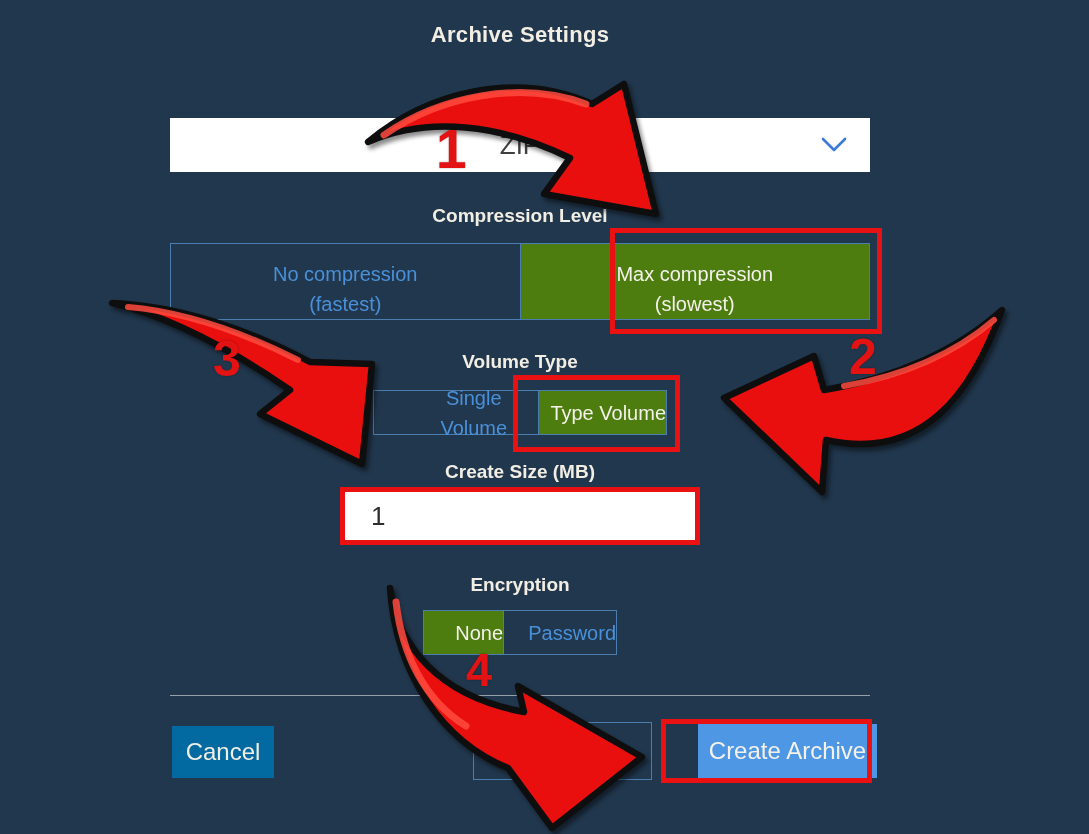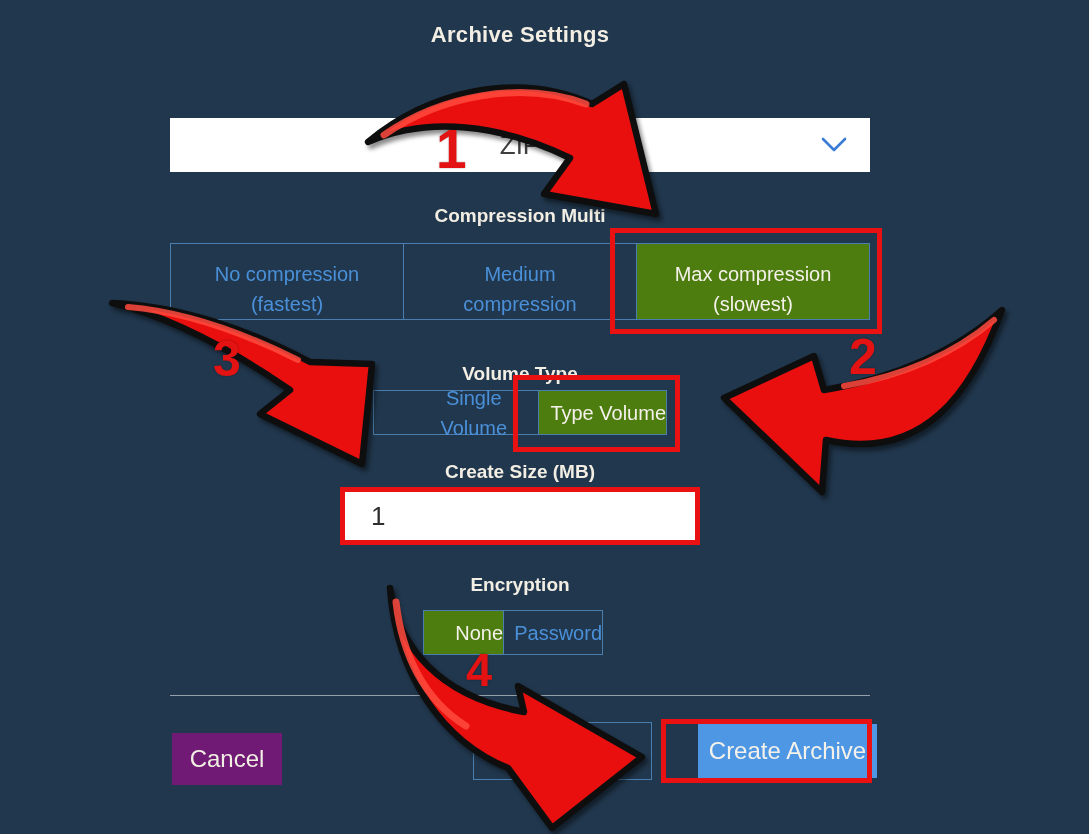--- a/index.html
+++ b/index.html
@@ -32,36 +32,36 @@
   .segmented .seg{
     display:flex;flex-direction:column;align-items:center;justify-content:flex-end;
     color:#4a90d9;font-size:20px;line-height:1.5;text-align:center;cursor:pointer;
     border-left:1px solid #4a7eae;box-sizing:border-box;flex:1;
   }
   .segmented .seg:first-child{border-left:none;}
   .segmented .seg.selected{background:#4d7c0f;color:#f4f1ea;}
   .compression-group{left:170px;top:243px;width:700px;height:77px;}
   .volume-type-group{left:373px;top:390px;width:294px;height:45px;padding-left:36px;}
   .volume-type-group .seg,.encryption-group .seg{flex-direction:row;}
-  .encryption-group{left:423px;top:610px;width:180px;height:45px;}
+  .encryption-group{left:423px;top:610px;width:194px;height:45px;}
   .encryption-group .seg.w-none{flex:0 0 79px;}
   .encryption-group .seg.w-pass{flex:1;}
   
   .volume-size-input{
     left:345px;top:492px;width:350px;height:48px;border:none;outline:none;
     background:#ffffff;font-family:"Liberation Sans",sans-serif;
     font-size:26px;color:#2e2e2e;padding:0 0 0 26px;box-sizing:border-box;
   }
   
   .footer-divider{left:170px;top:695px;width:700px;height:1px;background:#96a0aa;}
   .btn{
     display:flex;align-items:center;justify-content:center;cursor:pointer;
     font-size:24px;box-sizing:border-box;
   }
-  .cancel-btn{left:172px;top:726px;width:110px;height:52px;background:#701a75;color:#f2eee4;margin-top:7px;}
+  .cancel-btn{left:172px;top:726px;width:102px;height:52px;background:#0369a1;color:#f2eee4;}
   .obscured-btn{
     left:473px;top:722px;width:179px;height:58px;border:1px solid #4a7eae;
     color:#4a90d9;justify-content:flex-end;padding-right:20px;
   }
   .create-btn{left:666px;top:724px;width:179px;height:54px;background:#4d97e5;color:#f4f1ea;margin-left:32px;}
   
   .anno-box{
     border:5px solid #ea1112;box-sizing:border-box;background:transparent;
     pointer-events:none;
   }
@@ -94,37 +94,33 @@
 
   <div class="abs page-title">Archive Settings</div>
 
   <div class="abs format-select">
     <span class="value">ZIP</span>
     <svg width="28" height="20" viewBox="0 0 28 20">
       <polyline points="3,4 14,15 25,4" fill="none" stroke="#3a7bd5" stroke-width="2.6" stroke-linecap="round" stroke-linejoin="round"></polyline>
     </svg>
   </div>
 
-  <div class="abs section-label" style="top:205px;">Compression Multi</div>
+  <div class="abs section-label" style="top:205px;">Compression Level</div>
   <div class="abs segmented compression-group">
     <div class="seg">
       <span>No compression</span>
       <span>(fastest)</span>
-    </div>
-    <div class="seg">
-      <span>Medium</span>
-      <span>compression</span>
     </div>
     <div class="seg selected">
       <span>Max compression</span>
       <span>(slowest)</span>
     </div>
   </div>
 
-  <div class="abs section-label" style="top:363px;">Volume Type</div>
+  <div class="abs section-label" style="top:351px;">Volume Type</div>
   <div class="abs segmented volume-type-group">
     <div class="seg">
       <span>Single Volume</span>
     </div>
     <div class="seg selected">
       <span>Type Volume</span>
     </div>
   </div>
 
   <div class="abs section-label" style="top:461px;">Create Size (MB)</div>

